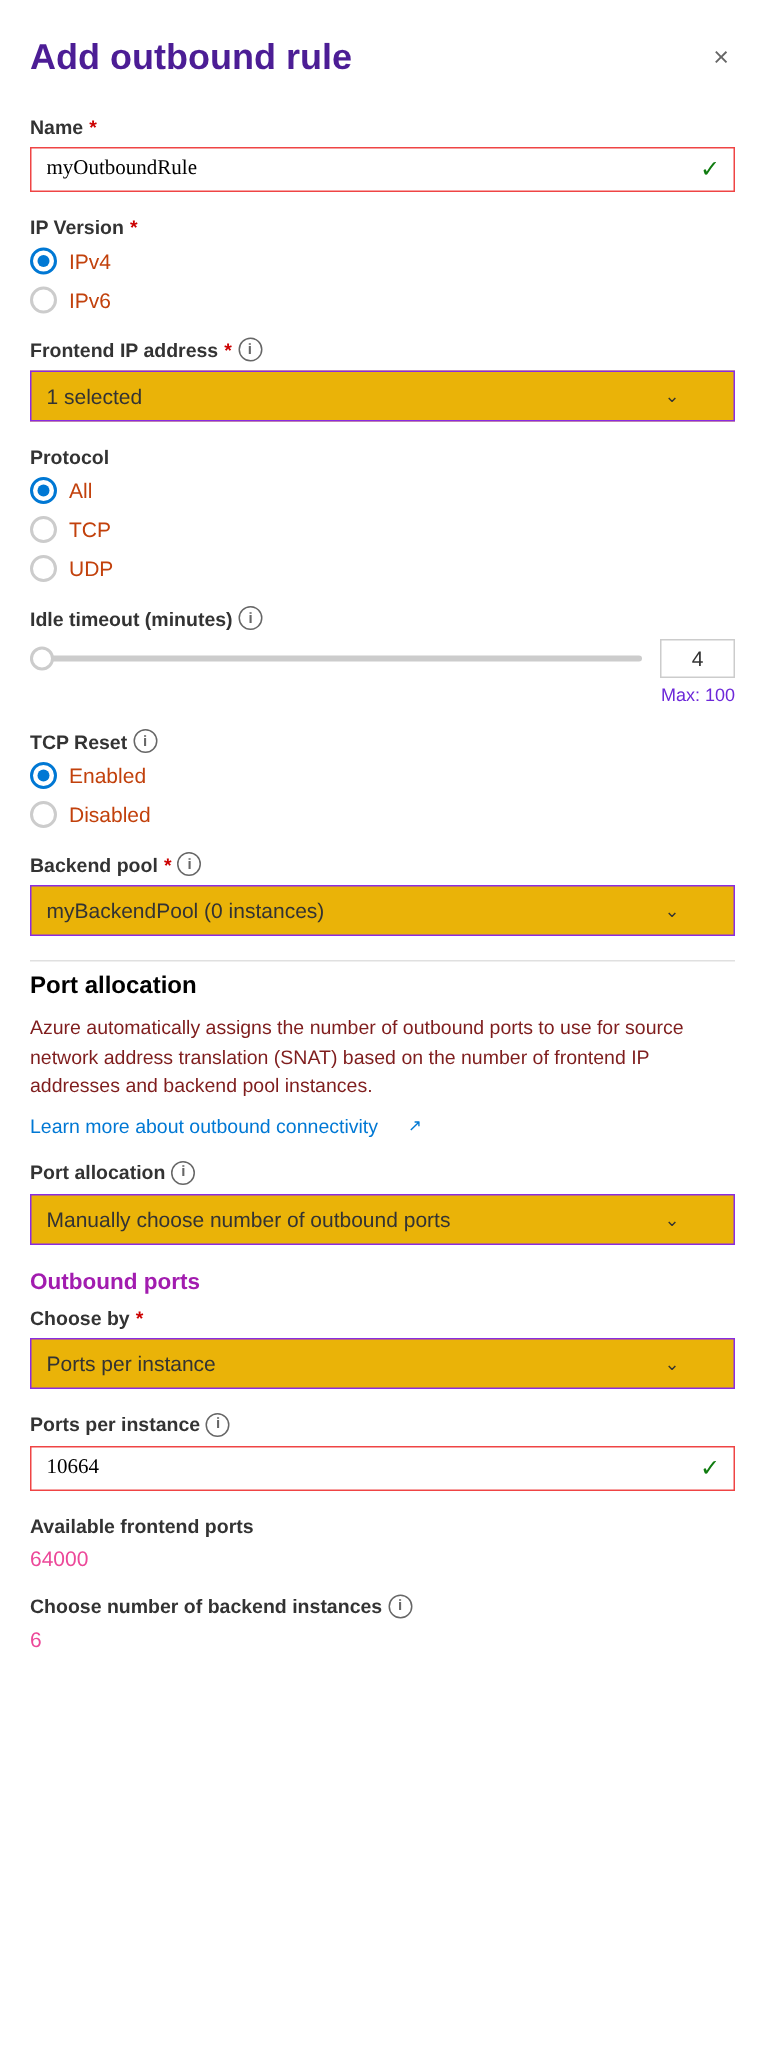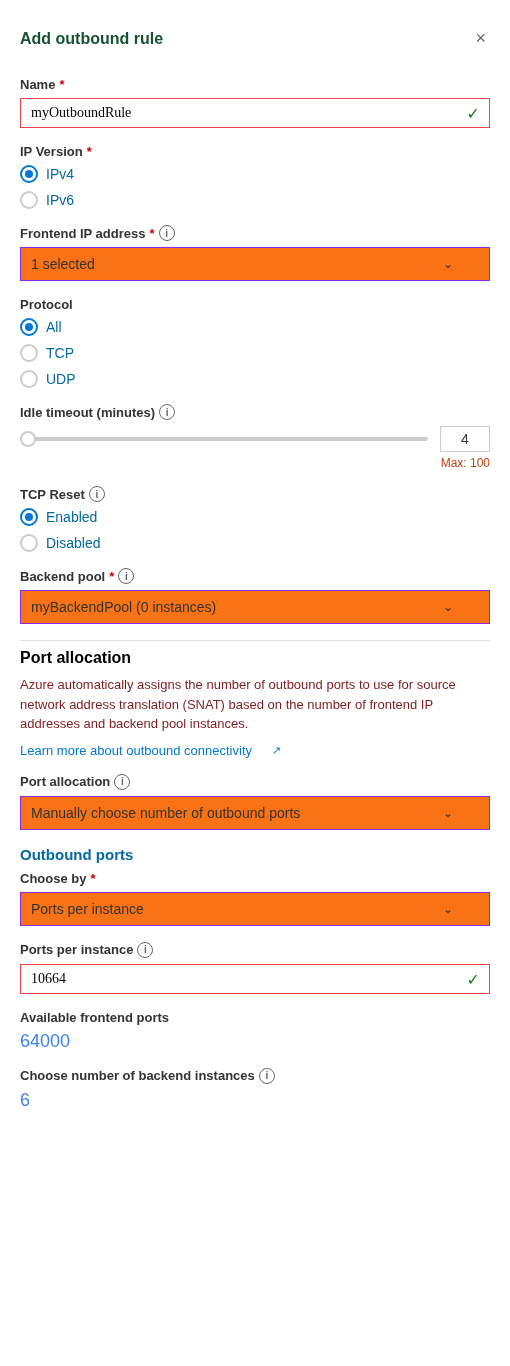--- a/index.html
+++ b/index.html
@@ -15,23 +15,23 @@
       padding: 24px 20px;
       position: relative;
     }
     .panel-header {
       display: flex;
       justify-content: space-between;
       align-items: center;
       margin-bottom: 24px;
     }
     .panel-title {
-      font-size: 16px;
+      font-size: 24px;
       font-weight: 600;
-      color: #14532d;
+      color: #4c1d95;
     }
     .close-btn {
       background: none;
       border: none;
       cursor: pointer;
       font-size: 18px;
       color: #666;
       padding: 4px;
       display: flex;
       align-items: center;
@@ -86,21 +86,21 @@
       font-size: 16px;
     }
     .dropdown-wrapper {
       position: relative;
     }
     .dropdown {
       width: 100%;
       border: 1px solid #8a2be2;
       padding: 6px 36px 6px 10px;
       font-size: 14px;
-      background: #f97316;
+      background: #eab308;
       cursor: pointer;
       display: flex;
       align-items: center;
       justify-content: space-between;
       min-height: 34px;
     }
     .dropdown .chevron {
       color: #333;
       font-size: 12px;
     }
@@ -130,21 +130,21 @@
     }
     .radio-circle.selected::after {
       content: '';
       width: 8px;
       height: 8px;
       border-radius: 50%;
       background: #0078d4;
     }
     .radio-label {
       font-size: 14px;
-      color: #0369a1;
+      color: #c2410c;
     }
     .divider {
       border: none;
       border-top: 1px solid #e0e0e0;
       margin: 8px 0;
     }
     .slider-container {
       display: flex;
       align-items: center;
       gap: 12px;
@@ -171,21 +171,21 @@
     }
     .slider-value-box {
       border: 1px solid #ccc;
       padding: 4px 8px;
       font-size: 14px;
       min-width: 50px;
       text-align: center;
     }
     .slider-max {
       font-size: 12px;
-      color: #c2410c;
+      color: #6d28d9;
       text-align: right;
       margin-top: 4px;
     }
     .section-header {
       font-size: 16px;
       font-weight: 600;
       color: #000;
       margin-bottom: 8px;
     }
     .info-text {
@@ -198,27 +198,27 @@
       color: #0078d4;
       text-decoration: none;
       font-size: 13px;
       display: inline-flex;
       align-items: center;
       gap: 20px;
     }
     .subsection-header {
       font-size: 15px;
       font-weight: 600;
-      color: #0369a1;
+      color: #a21caf;
       margin-bottom: 8px;
       margin-top: 4px;
     }
     .value-display {
-      font-size: 18px;
-      color: #3b82f6;
+      font-size: 14px;
+      color: #ec4899;
       margin-top: 4px;
     }
   </style>
 </head>
 <body>
 
 <div class="panel">
 
   <div class="panel-header">
     <h1 class="panel-title">Add outbound rule</h1>

